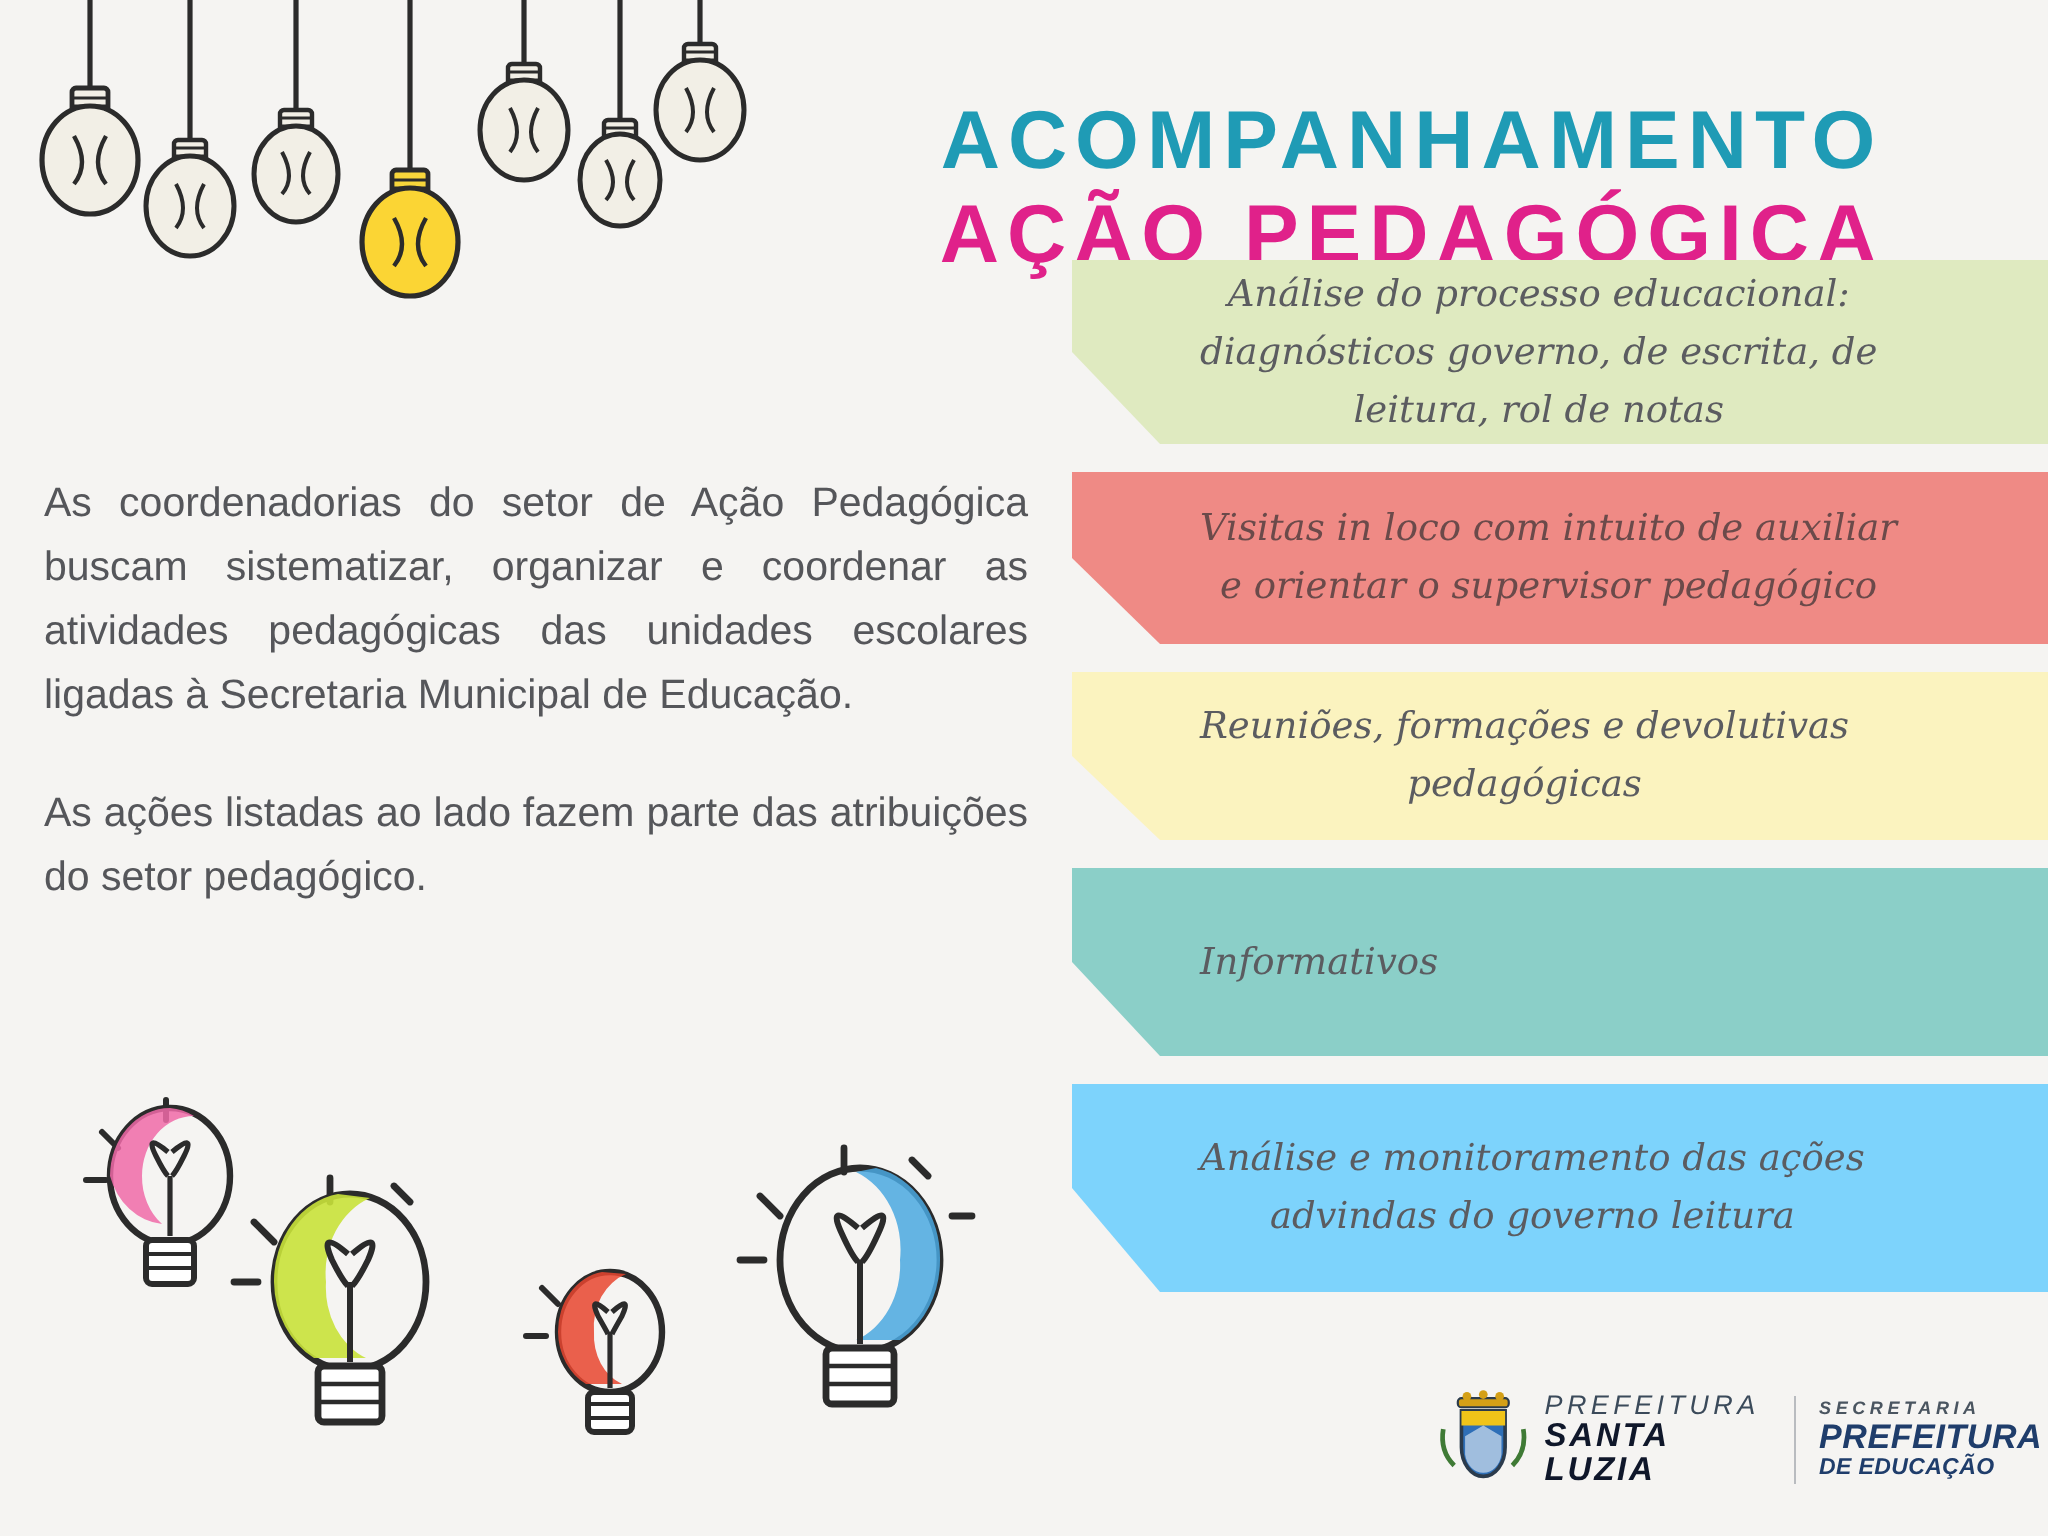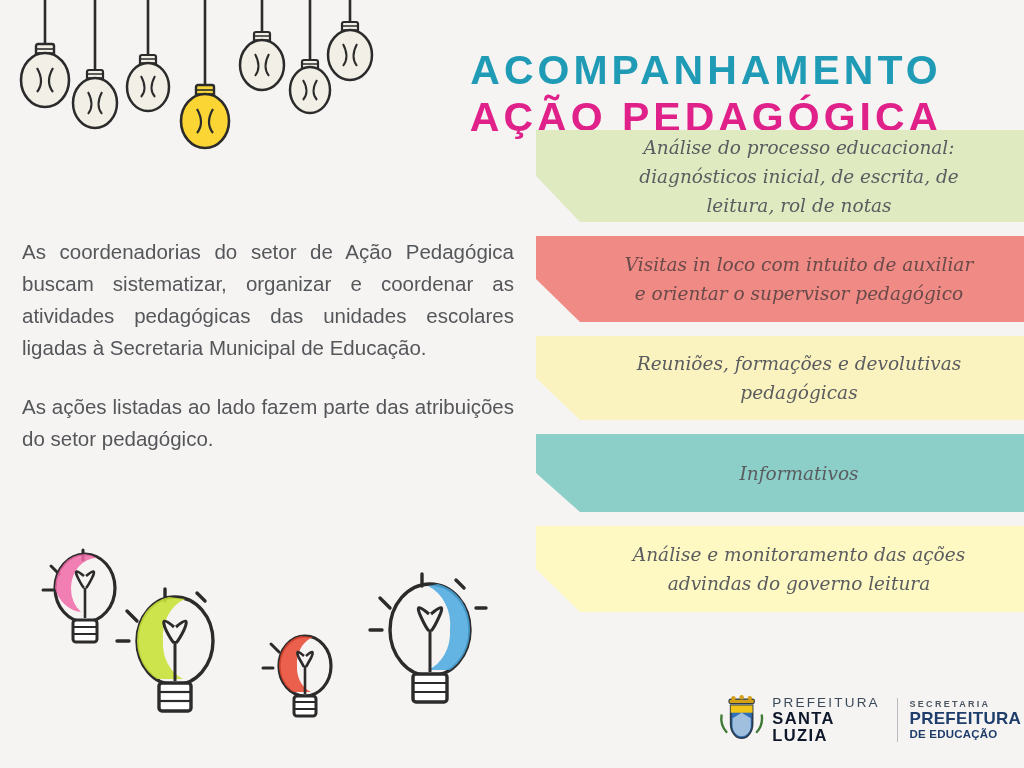--- a/index.html
+++ b/index.html
@@ -61,54 +61,53 @@
     left: 536px;
     top: 130px;
     width: 488px;
   }
   .banner {
     position: relative;
     width: 488px;
     margin-bottom: 14px;
     display: flex;
     align-items: center;
-    justify-content: center;
     box-sizing: border-box;
     padding: 8px 26px 8px 64px;
     color: #5b5c60;
     font-family: "DejaVu Serif", serif;
     font-style: italic;
     font-size: 18.5px;
     line-height: 29px;
     text-align: center;
     clip-path: polygon(0 0, 100% 0, 100% 100%, 44px 100%, 0 50%);
   }
   .banner.b1 { height: 92px; background: #dfeac0; }
   .banner.b2 { height: 84px; background: #fbf3bf; }
   .banner.b3 { height: 86px; background: #ef8a85; color: #6b4a4a; }
-  .banner.b4 { height: 78px; background: #8bcfc8; }
-  .banner.b5 { height: 86px; background: #fef9c3; font-style: italic; }
+  .banner.b4 { height: 94px; background: #8bcfc8; }
+  .banner.b5 { height: 104px; background: #7dd3fc; font-style: italic; }
   .banner span { display: block; }
 
   
   #top-bulbs { position: absolute; left: 0; top: 0; width: 400px; height: 175px; }
 
   
   #bottom-bulbs { position: absolute; left: 10px; top: 540px; width: 500px; height: 225px; }
 
   
   #logos {
     position: absolute;
     left: 718px;
     top: 692px;
     display: flex;
     align-items: center;
     gap: 12px;
   }
-  .logo-block { display: flex; align-items: center; gap: 7px; }
+  .logo-block { display: flex; align-items: center; gap: 7px; font-style: italic; }
   #pref-text { line-height: 1.05; }
   #pref-text .l1 {
     font-size: 13.5px;
     letter-spacing: 2.2px;
     color: #3b4a5a;
     font-weight: 500;
   }
   #pref-text .l2 {
     font-size: 16.5px;
     letter-spacing: 1.4px;
@@ -221,21 +220,21 @@
 <div id="left-text">
   <p>As coordenadorias do setor de Ação Pedagógica buscam sistematizar, organizar e coordenar as atividades pedagógicas das unidades escolares ligadas à Secretaria Municipal de Educação.</p>
   <p class="second">As ações listadas ao lado fazem parte das atribuições do setor pedagógico.</p>
 </div>
 
 <div id="banners">
 
   <div class="banner b1">
     <div>
       <span>Análise do processo educacional:</span>
-      <span>diagnósticos inicial, de escrita, de</span>
+      <span>diagnósticos governo, de escrita, de</span>
       <span>leitura, rol de notas</span>
     </div>
   </div>
 
   <div class="banner b3">
     <div>
       <span>Visitas in loco com intuito de auxiliar</span>
       <span>e orientar o supervisor pedagógico</span>
     </div>
   </div>

